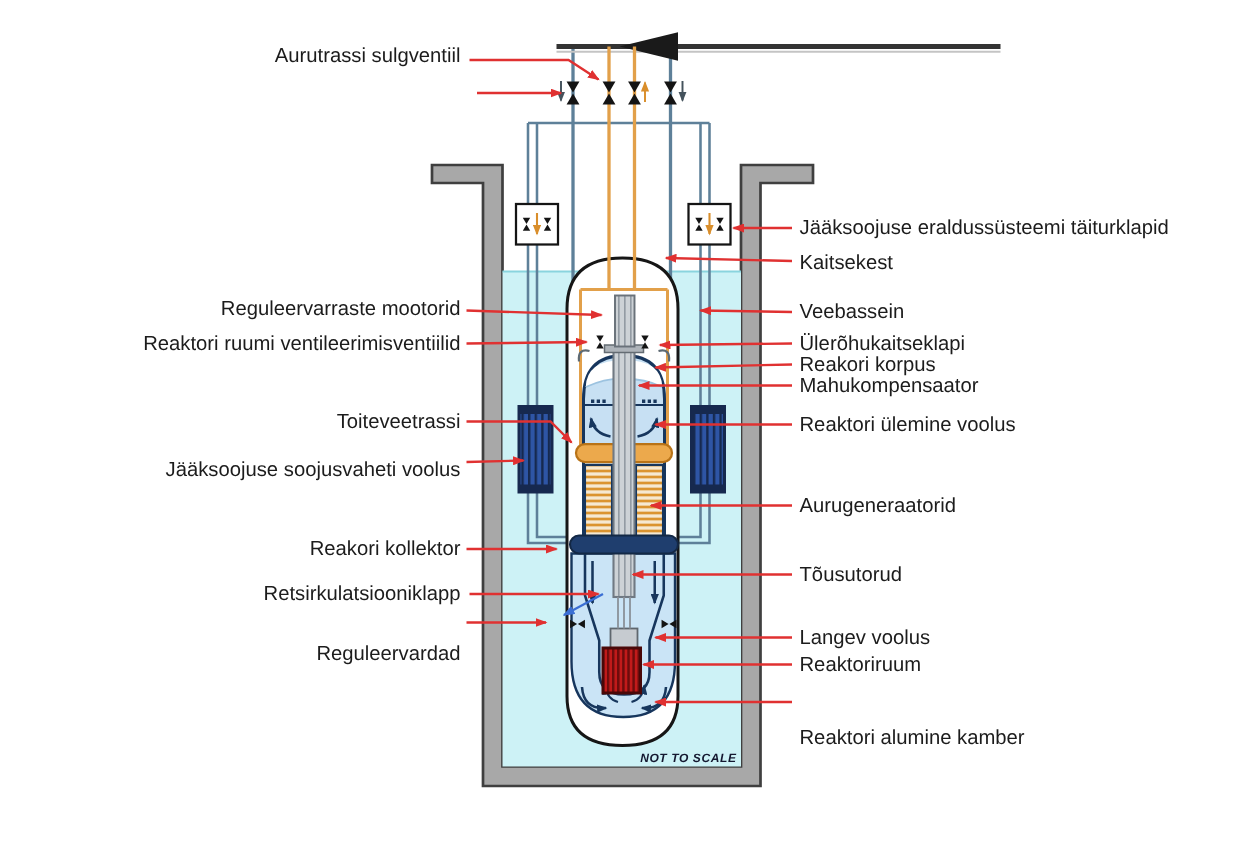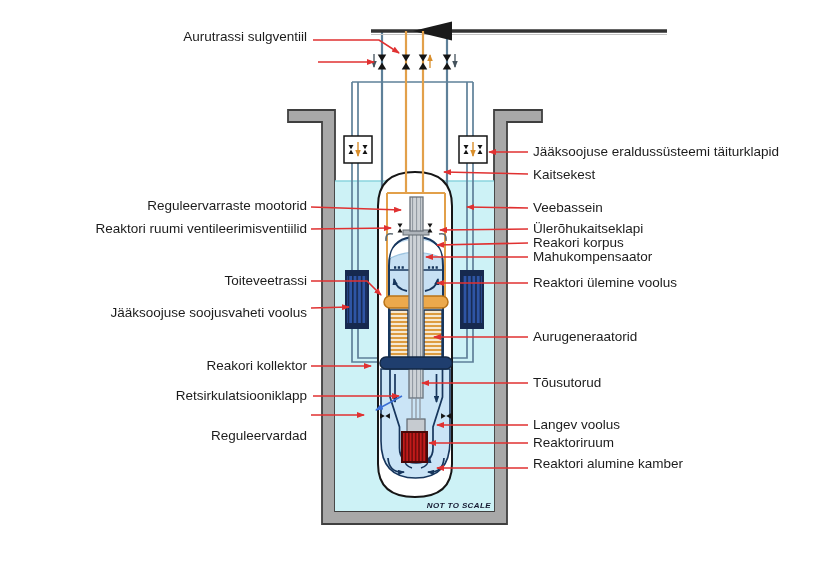--- a/index.html
+++ b/index.html
@@ -225,15 +225,15 @@
   <div class="lbl right" style="top:167px">Kaitsekest</div>
   <div class="lbl right" style="top:200px">Veebassein</div>
   <div class="lbl right" style="top:221px">Ülerõhukaitseklapi</div>
   <div class="lbl right" style="top:235px">Reakori korpus</div>
   <div class="lbl right" style="top:249px">Mahukompensaator</div>
   <div class="lbl right" style="top:275px">Reaktori ülemine voolus</div>
   <div class="lbl right" style="top:329px">Aurugeneraatorid</div>
   <div class="lbl right" style="top:375px">Tõusutorud</div>
   <div class="lbl right" style="top:417px">Langev voolus</div>
   <div class="lbl right" style="top:435px">Reaktoriruum</div>
-  <div class="lbl right" style="top:456px">Reaktori alumine kamber</div>
+  <div class="lbl right" style="top:484px">Reaktori alumine kamber</div>
 
 </div>
 
 </body></html>

